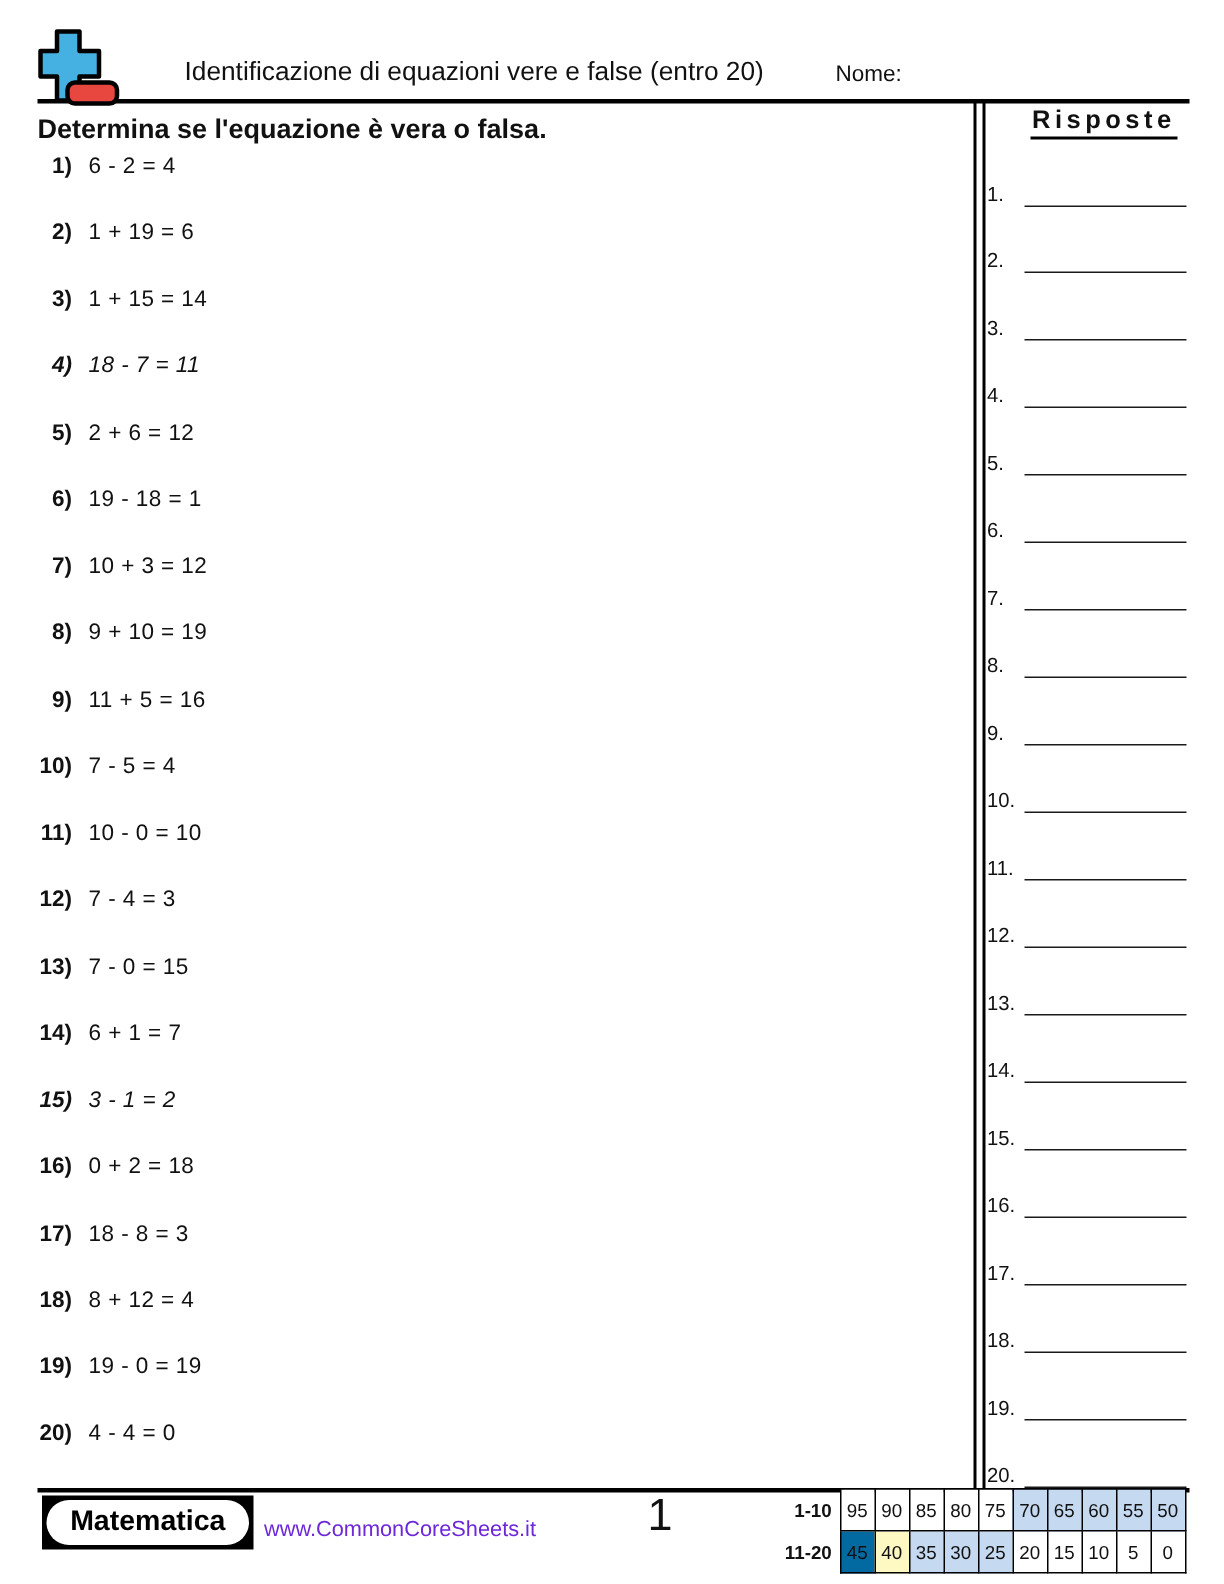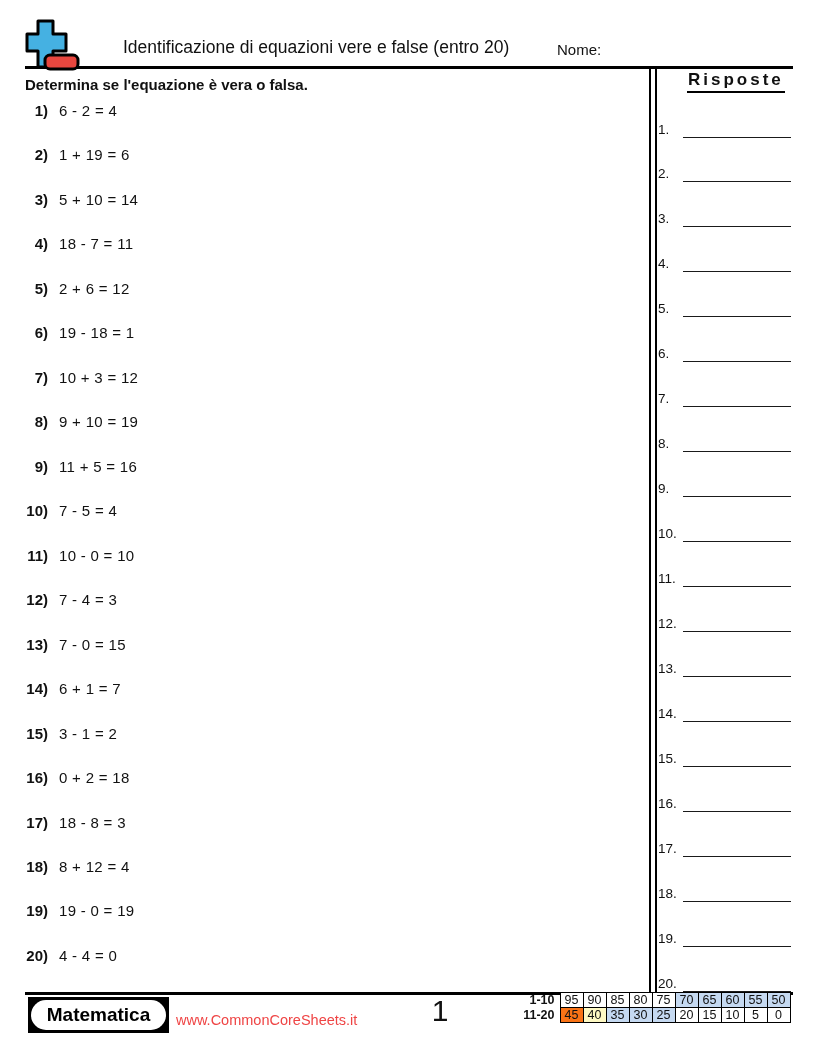--- a/index.html
+++ b/index.html
@@ -6,21 +6,21 @@
   html,body { background:#ffffff; }
   .page {
     position:relative; width:816px; height:1056px; margin:0 auto;
     background:#fff; font-family:"Liberation Sans", sans-serif; color:#111;
     overflow:hidden;
   }
   .logo { position:absolute; left:24px; top:13px; z-index:3; }
   .page-title { position:absolute; left:123px; top:37px; font-size:17.5px; color:#111; white-space:nowrap; }
   .name-label { position:absolute; left:557px; top:41px; font-size:15px; }
   .header-rule { position:absolute; left:25px; top:66px; width:768px; height:2.5px; background:#000; z-index:1; }
-  .instruction { position:absolute; left:25px; top:76px; font-size:15px; font-weight:bold; }
+  .instruction { position:absolute; left:25px; top:76px; font-size:18px; font-weight:bold; }
 
   .problems-list { position:absolute; left:25px; top:0; width:600px; height:1000px; }
   .problem-row { position:absolute; left:0; white-space:nowrap; font-size:15px; }
   .problem-num { display:inline-block; width:23px; text-align:right; font-weight:bold; }
   .problem-eq { margin-left:11px; letter-spacing:0.3px; }
 
   .divider { position:absolute; left:649px; top:66px; height:927px; width:8px;
     border-left:2.5px solid #000; border-right:2.5px solid #000; }
 
   .answers-heading { position:absolute; left:687px; top:70px; font-size:17px; font-weight:bold;
@@ -28,59 +28,59 @@
   .answers-list { position:absolute; left:0; top:0; width:816px; height:1000px; }
   .answer-row { position:absolute; left:658px; width:134px; height:21px; }
   .answer-num { position:absolute; left:0; bottom:1px; font-size:13.5px; }
   .answer-line { position:absolute; left:25px; right:1px; bottom:0; border-bottom:1.6px solid #1a1a1a; }
 
   .footer-rule { position:absolute; left:25px; top:992px; width:768px; height:2.5px; background:#000; }
   .subject-badge { position:absolute; left:28px; top:997px; width:141px; height:36px; background:#000; }
   .subject-badge-pill { position:absolute; left:3px; top:3px; right:3px; bottom:3px; background:#fff;
     border-radius:16px; display:flex; align-items:center; justify-content:center;
     font-size:19px; font-weight:bold; color:#000; }
-  .website { position:absolute; left:176px; top:1012px; font-size:14.5px; color:#ef4444; }
+  .website { position:absolute; left:176px; top:1012px; font-size:14.5px; color:#6d28d9; }
   .page-number { position:absolute; left:420px; top:994px; width:40px; text-align:center; font-size:30px; }
 
   .score-table { position:absolute; left:500px; top:992px; border-collapse:collapse; }
   .score-table td { text-align:center; font-size:12.5px; padding:0; }
   .score-label { width:60px; padding-right:5px !important; text-align:right !important;font-weight:bold; }
-  .score-cell { width:23px; height:15px; border:1.7px solid #000; background:#fff; }
+  .score-cell { width:23px; height:28px; border:1.7px solid #000; background:#fff; }
 </style>
 </head>
 <body>
 
 <div class="page">
 
   <svg class="logo" width="58" height="60" viewBox="0 0 58 60">
     <polygon id="logo-plus" points="14,8 29,8 29,21 42,21 42,38 29,38 29,54 14,54 14,38 3,38 3,21 14,21" stroke-width="3" stroke-linejoin="round" fill="#45b1e2" stroke="#000000"></polygon>
     <rect id="logo-minus" x="21" y="42" width="33" height="14" rx="5" stroke-width="3" fill="#e8473f" stroke="#000000"></rect>
   </svg>
 
   <div class="page-title">Identificazione di equazioni vere e false (entro 20)</div>
   <div class="name-label">Nome:</div>
   <div class="header-rule"></div>
   <div class="instruction">Determina se l'equazione è vera o falsa.</div>
 
   <div class="problems-list">
       <div class="problem-row" style="top: 102px;"><span class="problem-num">1)</span><span class="problem-eq">6 - 2 = 4</span></div>
       <div class="problem-row" style="top: 146.47px;"><span class="problem-num">2)</span><span class="problem-eq">1 + 19 = 6</span></div>
-      <div class="problem-row" style="top: 190.94px;"><span class="problem-num">3)</span><span class="problem-eq">5 + 10 = 14</span></div>
-      <div class="problem-row" style="top: 235.41px;"><span class="problem-num">4)</span><span class="problem-eq">18 - 7 = 11</span></div>
+      <div class="problem-row" style="top: 190.94px;"><span class="problem-num">3)</span><span class="problem-eq">1 + 15 = 14</span></div>
+      <div class="problem-row" style="top: 235.41px; font-style: italic;"><span class="problem-num">4)</span><span class="problem-eq">18 - 7 = 11</span></div>
       <div class="problem-row" style="top: 279.88px;"><span class="problem-num">5)</span><span class="problem-eq">2 + 6 = 12</span></div>
       <div class="problem-row" style="top: 324.35px;"><span class="problem-num">6)</span><span class="problem-eq">19 - 18 = 1</span></div>
       <div class="problem-row" style="top: 368.82px;"><span class="problem-num">7)</span><span class="problem-eq">10 + 3 = 12</span></div>
       <div class="problem-row" style="top: 413.29px;"><span class="problem-num">8)</span><span class="problem-eq">9 + 10 = 19</span></div>
       <div class="problem-row" style="top: 457.76px;"><span class="problem-num">9)</span><span class="problem-eq">11 + 5 = 16</span></div>
       <div class="problem-row" style="top: 502.23px;"><span class="problem-num">10)</span><span class="problem-eq">7 - 5 = 4</span></div>
       <div class="problem-row" style="top: 546.7px;"><span class="problem-num">11)</span><span class="problem-eq">10 - 0 = 10</span></div>
       <div class="problem-row" style="top: 591.17px;"><span class="problem-num">12)</span><span class="problem-eq">7 - 4 = 3</span></div>
       <div class="problem-row" style="top: 635.64px;"><span class="problem-num">13)</span><span class="problem-eq">7 - 0 = 15</span></div>
       <div class="problem-row" style="top: 680.11px;"><span class="problem-num">14)</span><span class="problem-eq">6 + 1 = 7</span></div>
-      <div class="problem-row" style="top: 724.58px;"><span class="problem-num">15)</span><span class="problem-eq">3 - 1 = 2</span></div>
+      <div class="problem-row" style="top: 724.58px; font-style: italic;"><span class="problem-num">15)</span><span class="problem-eq">3 - 1 = 2</span></div>
       <div class="problem-row" style="top: 769.05px;"><span class="problem-num">16)</span><span class="problem-eq">0 + 2 = 18</span></div>
       <div class="problem-row" style="top: 813.52px;"><span class="problem-num">17)</span><span class="problem-eq">18 - 8 = 3</span></div>
       <div class="problem-row" style="top: 857.99px;"><span class="problem-num">18)</span><span class="problem-eq">8 + 12 = 4</span></div>
       <div class="problem-row" style="top: 902.46px;"><span class="problem-num">19)</span><span class="problem-eq">19 - 0 = 19</span></div>
       <div class="problem-row" style="top: 946.93px;"><span class="problem-num">20)</span><span class="problem-eq">4 - 4 = 0</span></div>
     </div>
 
   <div class="divider"></div>
 
   <div class="answers-heading">Risposte</div>
@@ -185,21 +185,21 @@
           <td class="score-cell">80</td>
           <td class="score-cell">75</td>
           <td class="score-cell" style="background: rgb(197, 217, 241);">70</td>
           <td class="score-cell" style="background: rgb(197, 217, 241); text-align: center;">65</td>
           <td class="score-cell" style="background: rgb(197, 217, 241);">60</td>
           <td class="score-cell" style="background: rgb(197, 217, 241);">55</td>
           <td class="score-cell" style="background: rgb(197, 217, 241);">50</td>
         </tr>
         <tr>
           <td class="score-label">11-20</td>
-          <td class="score-cell" style="background: #f97316;">45</td>
+          <td class="score-cell" style="background: #0369a1;">45</td>
           <td class="score-cell" style="background: #fef9c3;">40</td>
           <td class="score-cell" style="background: rgb(197, 217, 241);">35</td>
           <td class="score-cell" style="background: rgb(197, 217, 241);">30</td>
           <td class="score-cell" style="background: rgb(197, 217, 241); margin-left: 48px;">25</td>
           <td class="score-cell">20</td>
           <td class="score-cell">15</td>
           <td class="score-cell">10</td>
           <td class="score-cell">5</td>
           <td class="score-cell">0</td>
         </tr>

